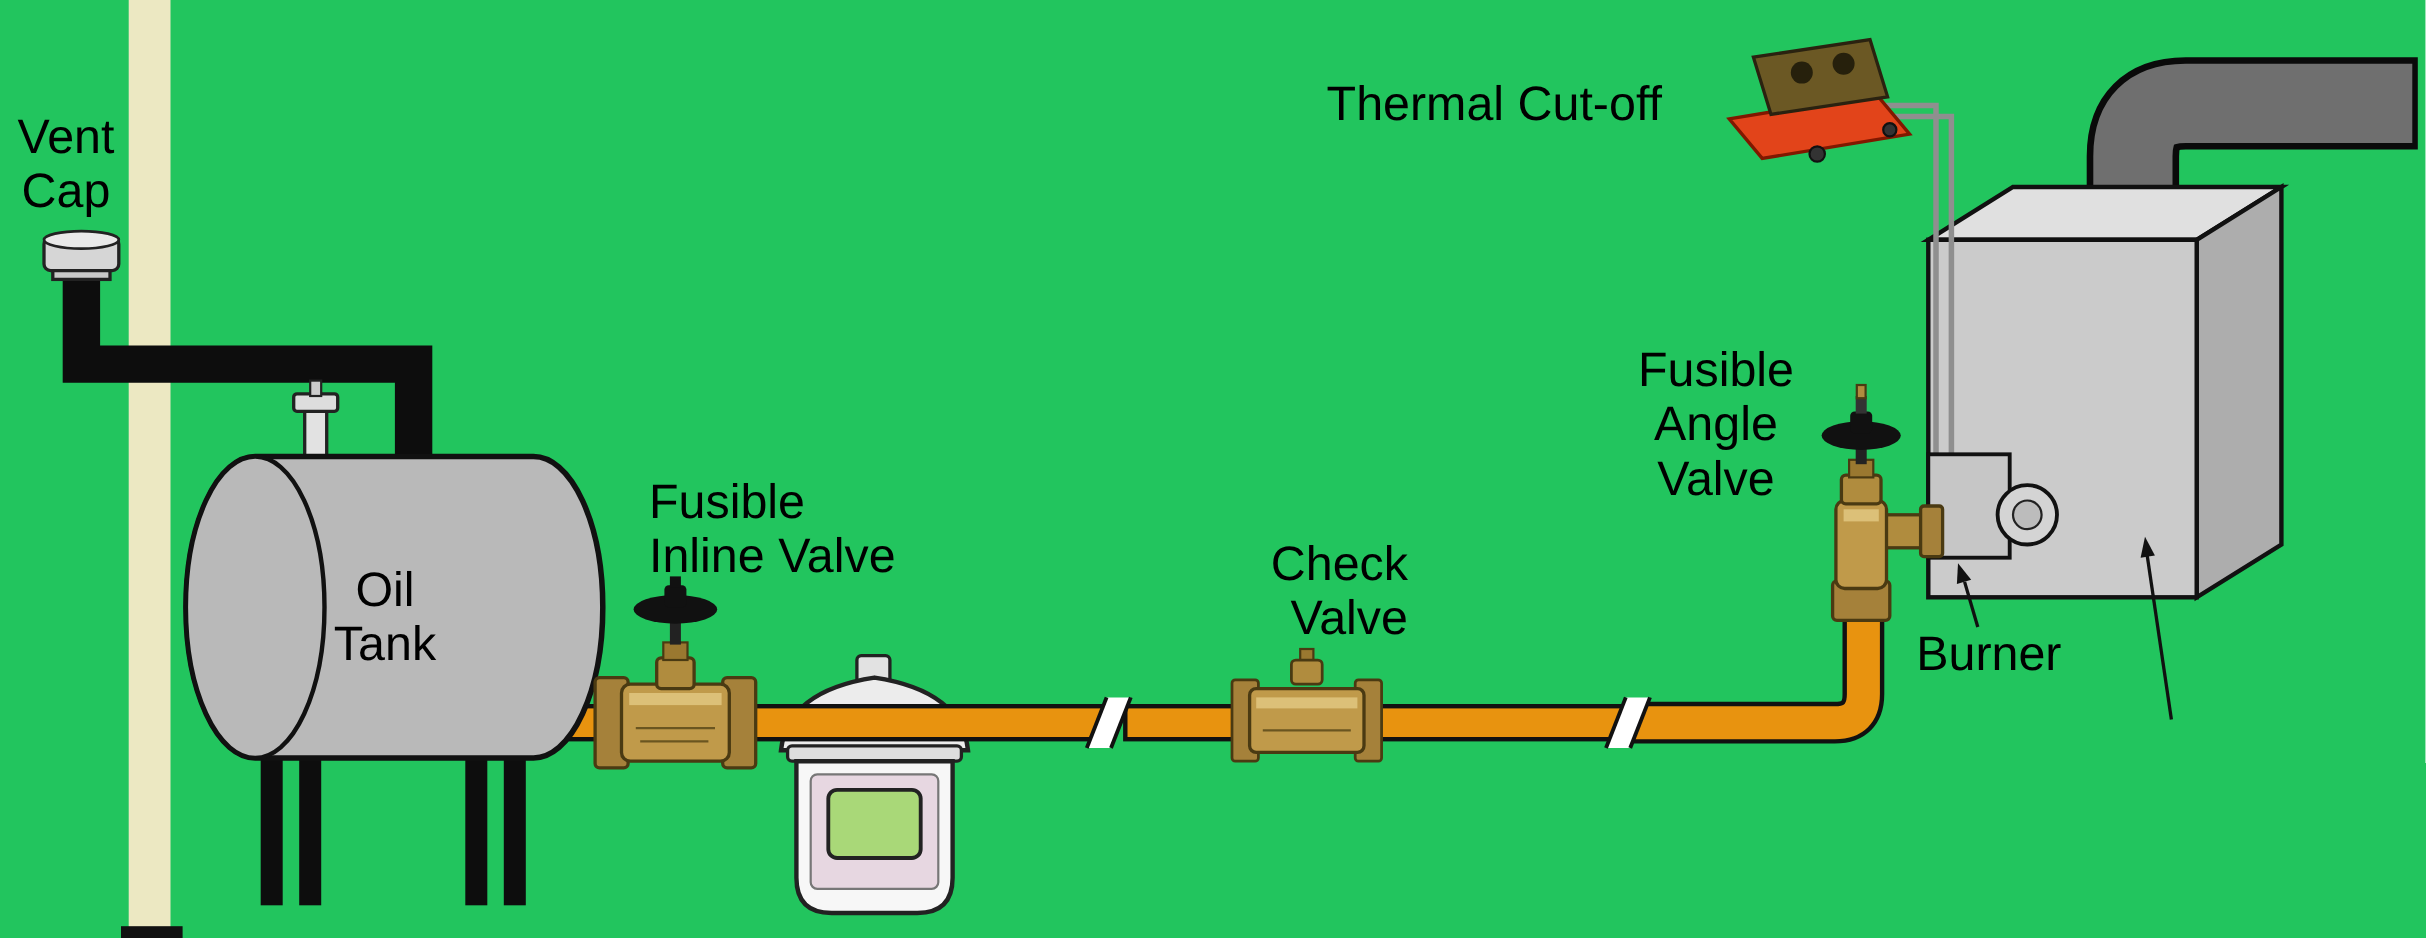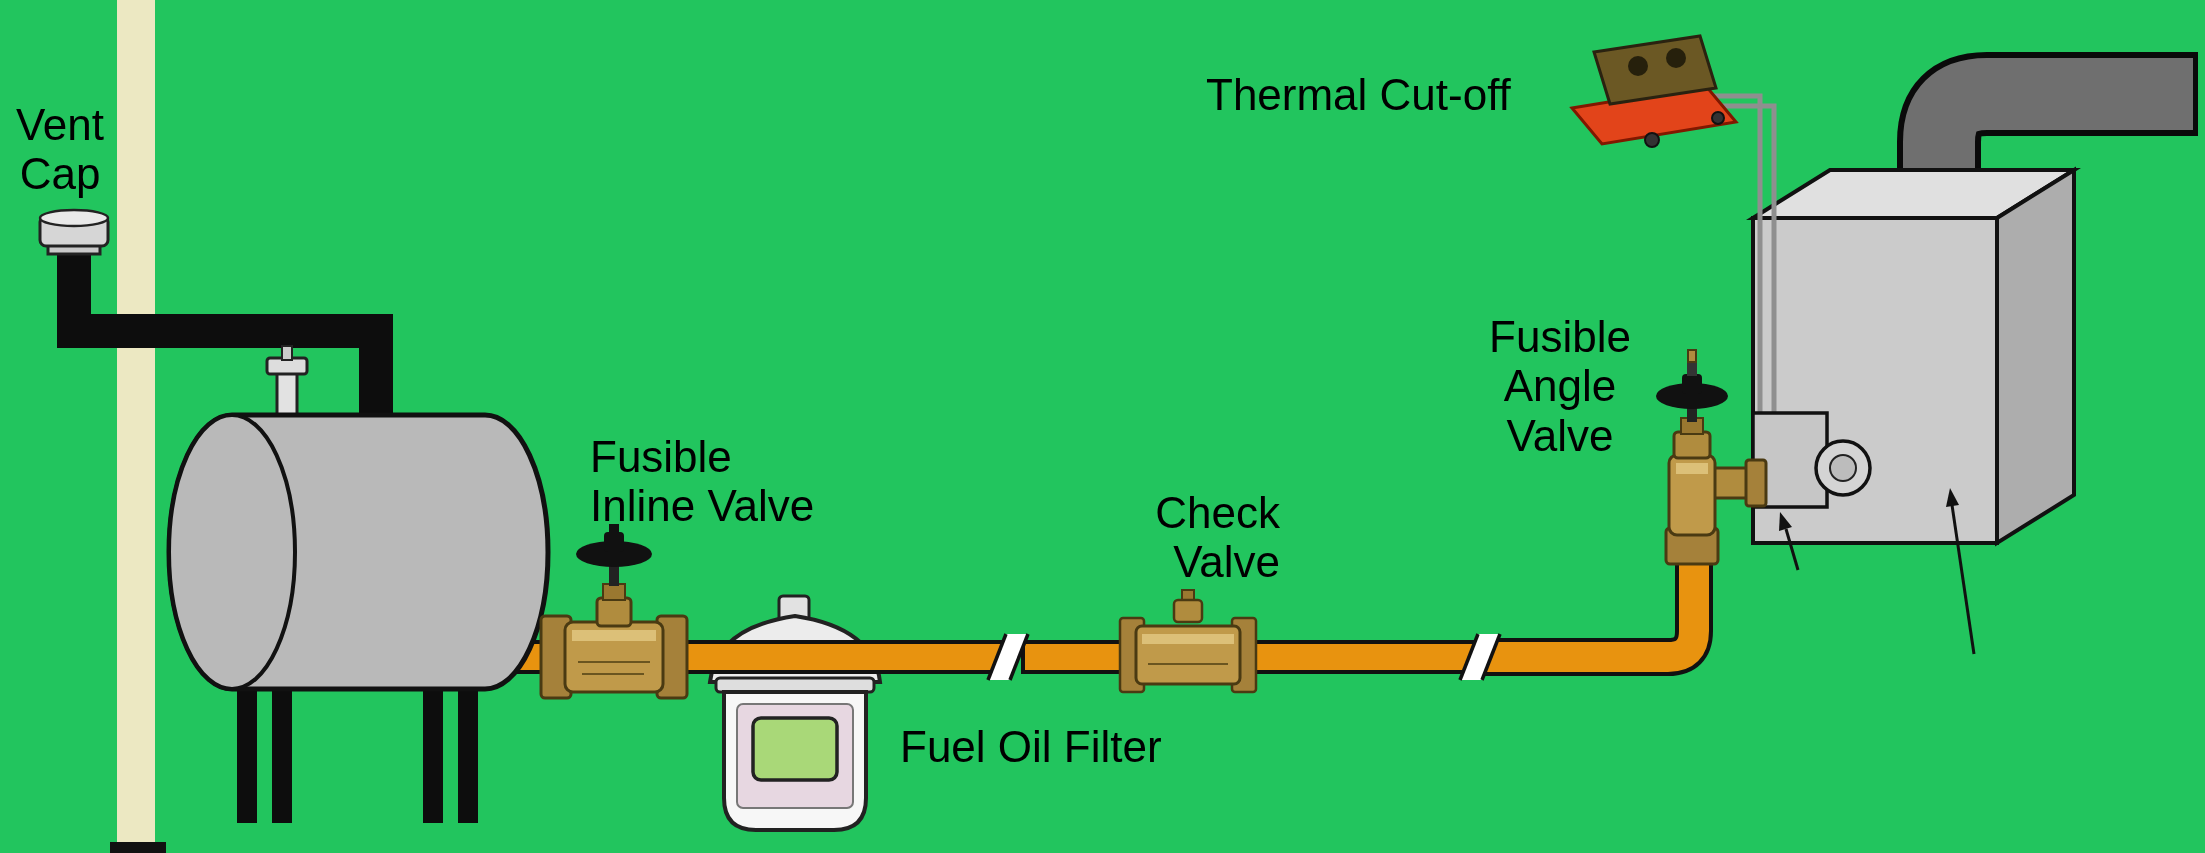--- a/index.html
+++ b/index.html
@@ -174,23 +174,25 @@
 
   <g>
     <line x1="1974" y1="654" x2="1952" y2="505" stroke="#111" stroke-width="3"></line>
     <polygon points="1950,488 1959,505 1946,507" fill="#111"></polygon>
   </g>
 
 </svg>
 
 <div class="lbl c" style="left:0px; top:100px; width:120px;">Vent
 Cap</div>
+<div class="lbl c" style="left:270px; top:512px; width:160px;">Oil
+Tank</div>
 <div class="lbl" style="left:590px; top:432px; width:330px;">Fusible
 Inline Valve</div>
-<div class="lbl" style="left:900px; top:722px; width:360px;">Fuel Oil Filter</div>
 <div class="lbl c" style="left:1090px; top:488px; width:190px;text-align:right;">Check
 Valve</div>
 <div class="lbl c" style="left:1455px; top:312px; width:210px;">Fusible
 Angle
 Valve</div>
 <div class="lbl" style="left:1206px; top:70px; width:370px;">Thermal Cut-off</div>
+<div class="lbl" style="left:1742px; top:570px; width:200px;">Burner</div>
 
 </div>
 
 </body></html>

